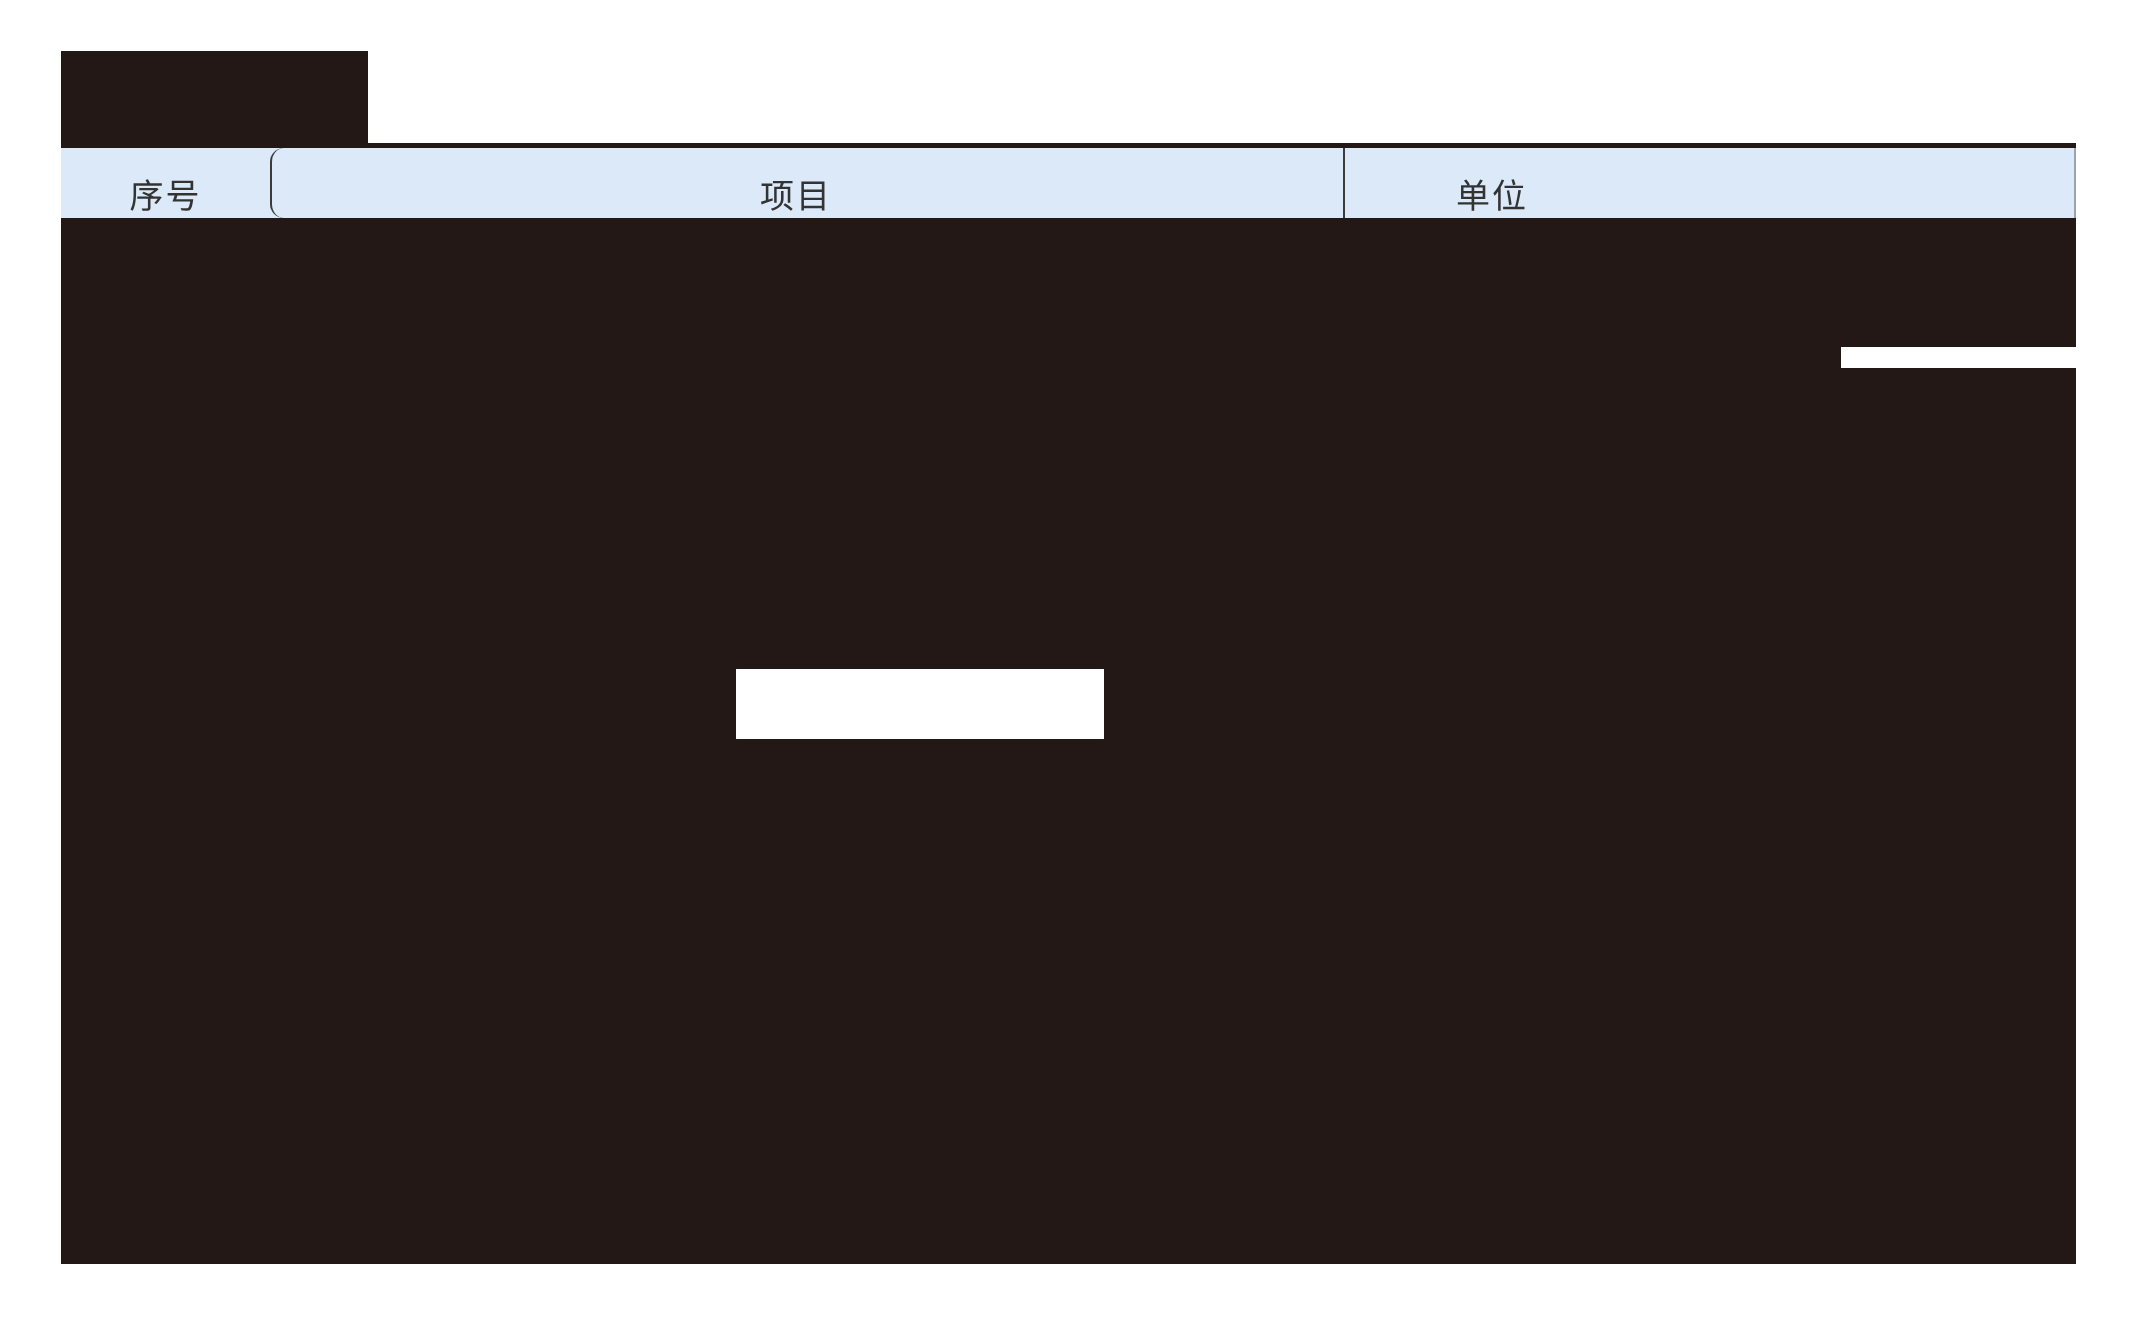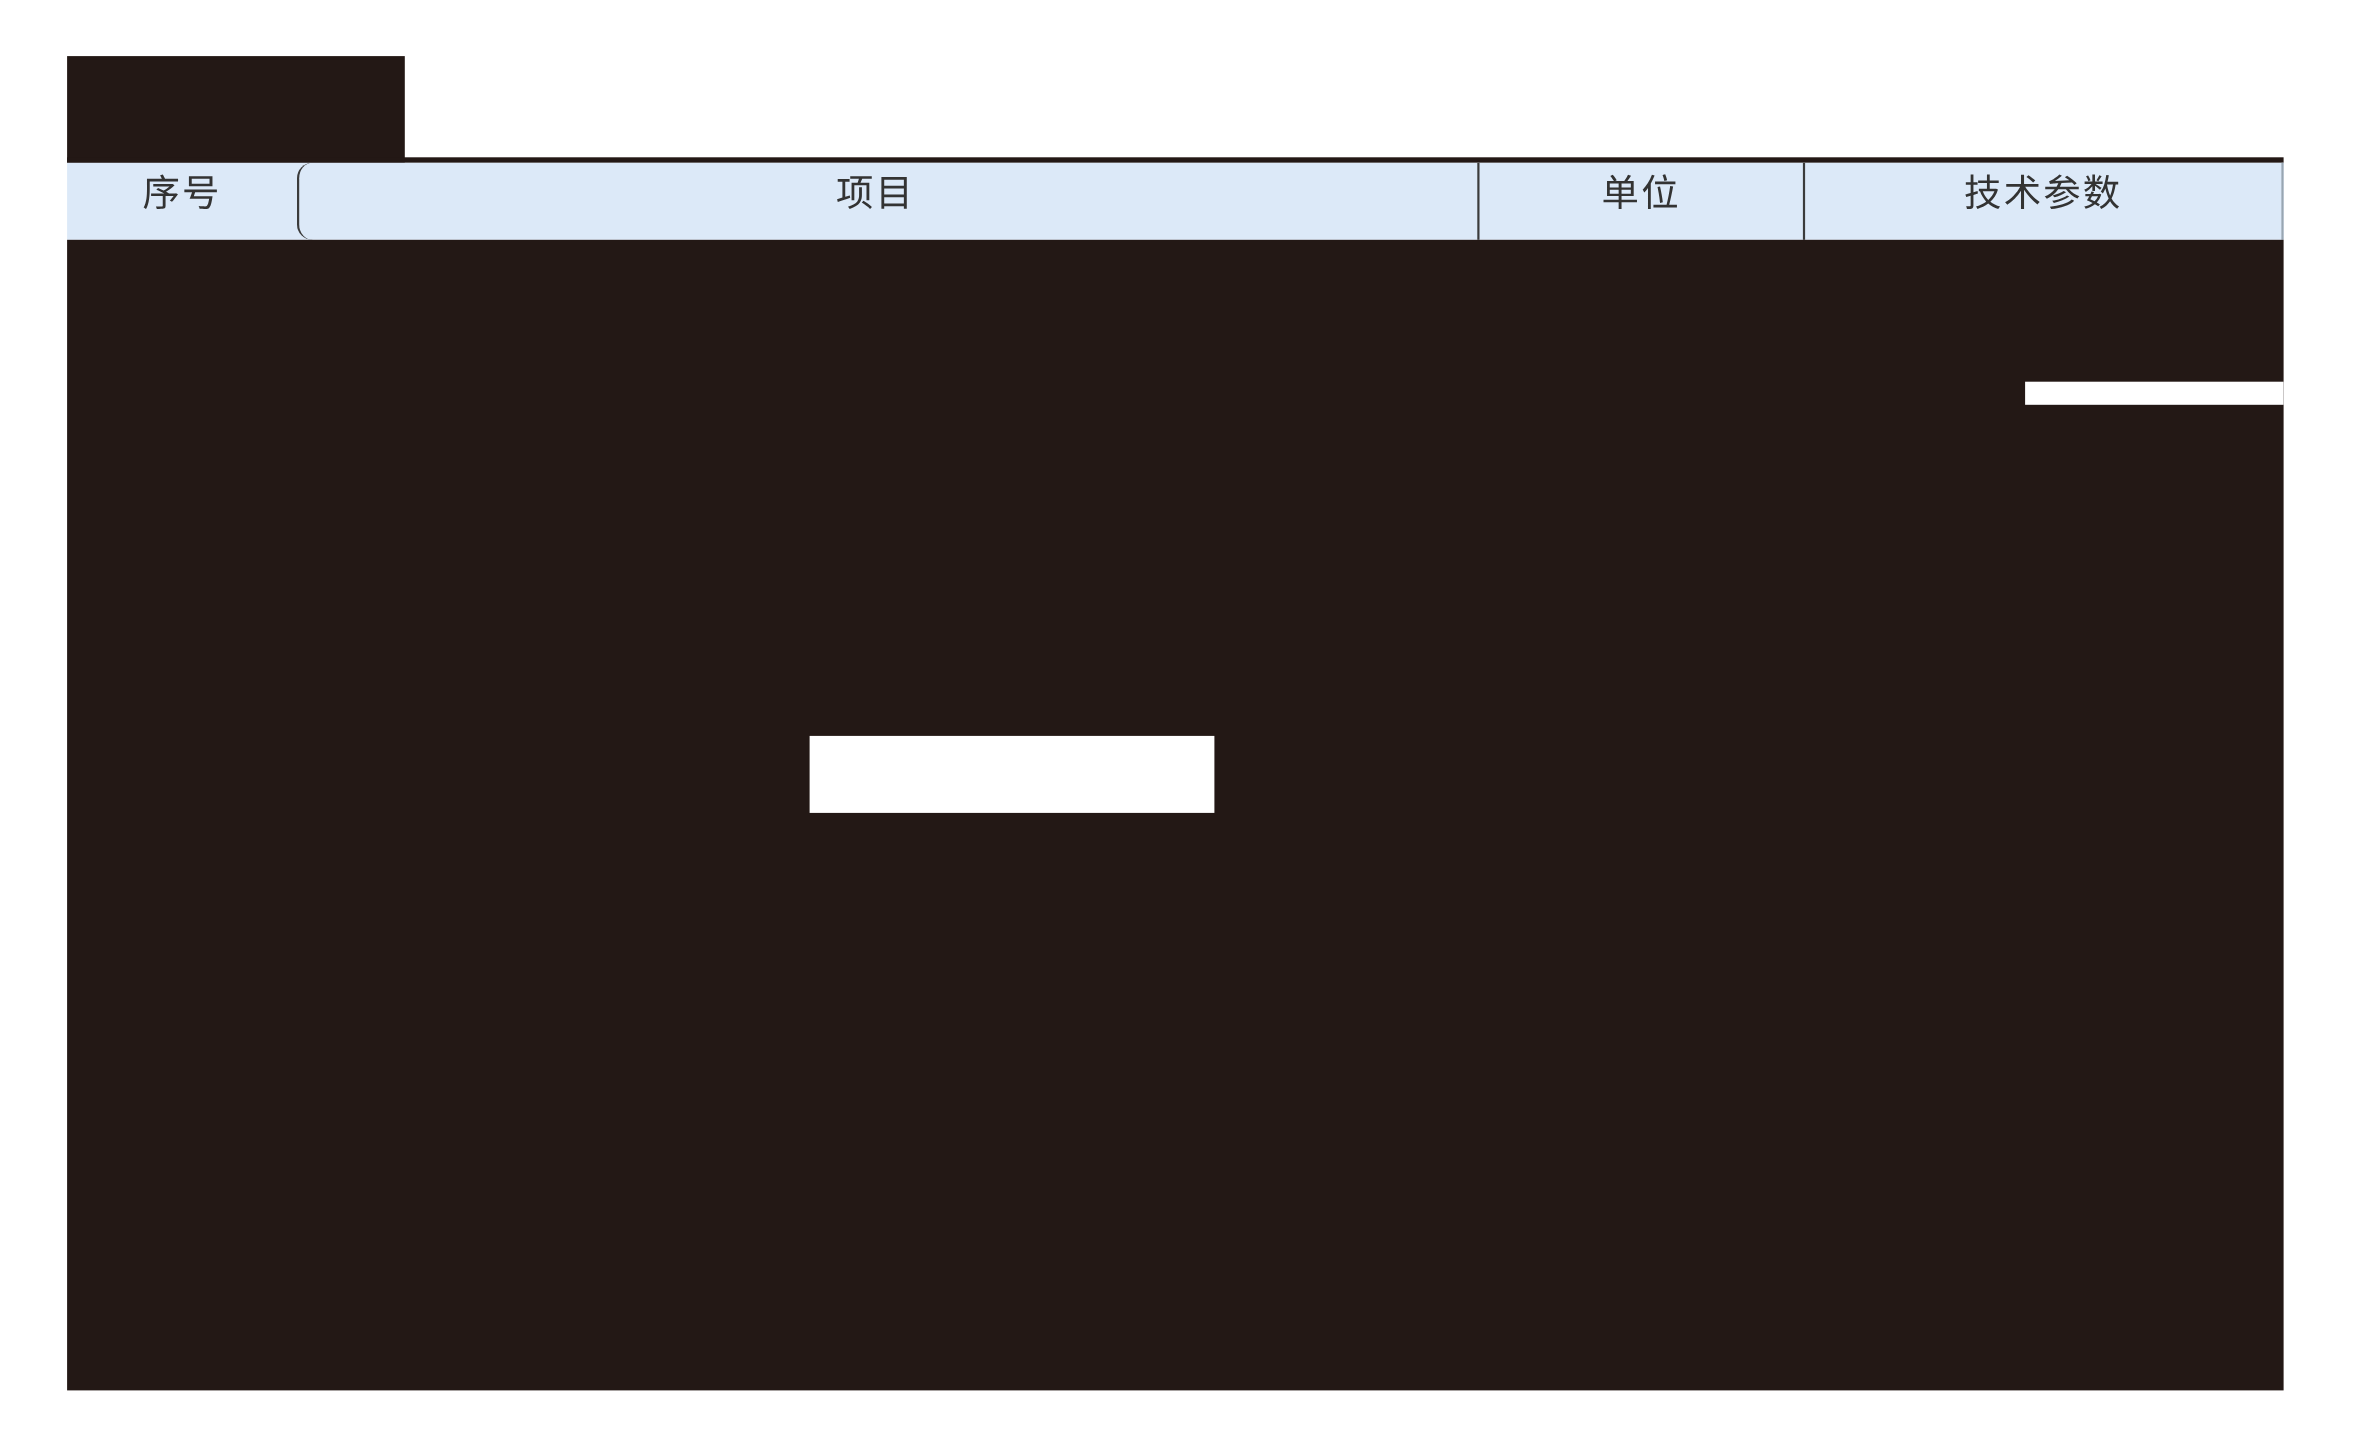--- a/index.html
+++ b/index.html
@@ -42,21 +42,21 @@
   .header-row {
     position: absolute;
     left: 61px; top: 148px;
     width: 2015px; height: 70px;
     display: flex;
     background: var(--header-background);
     border-right: 2px solid var(--header-right-border);
   }
   .header-cell {
     display: flex;
-    align-items: flex-start;
+    align-items: flex-end;
     justify-content: center;
     height: 100%;
     font-size: 34px;
     letter-spacing: 2px;
     color: var(--header-text);
   }
   .header-cell + .header-cell {
     border-left: 2px solid var(--header-divider);
   }
   .col-index  { flex: 0 0 209px; }
@@ -97,23 +97,20 @@
   <div class="header-row">
     <div class="header-cell col-index">
       <span>序号</span>
     </div>
     <div class="header-cell col-item">
       <span>项目</span>
     </div>
     <div class="header-cell col-unit">
       <span>单位</span>
     </div>
-    <div class="header-cell col-params">
-      <span>技术参数</span>
-    </div>
   </div>
 
   <div class="redacted-body">
     <div class="gap-right-strip"></div>
     <div class="gap-center-rect"></div>
   </div>
 
 </div>
 
 </body></html>

